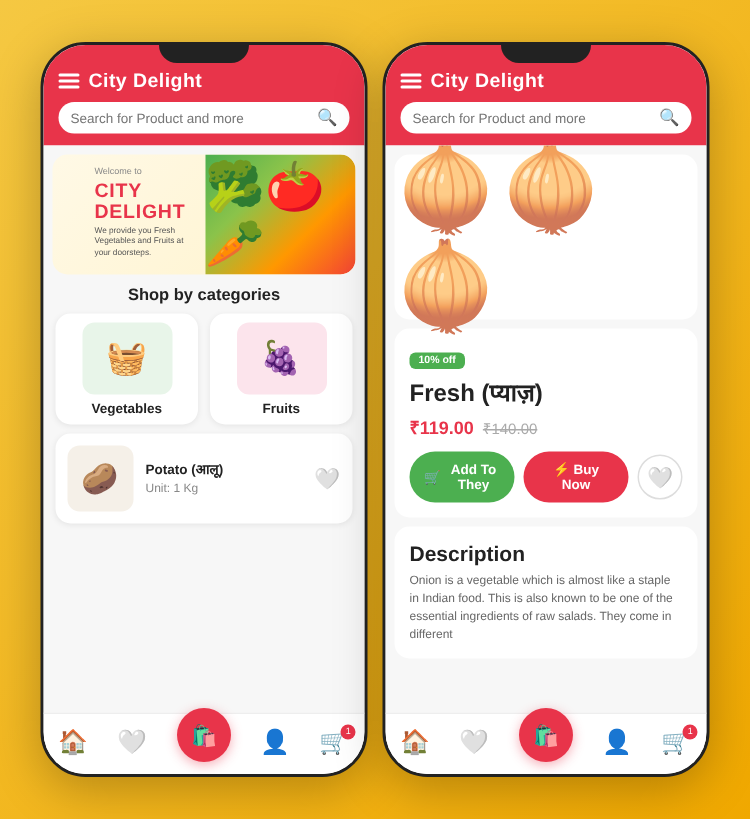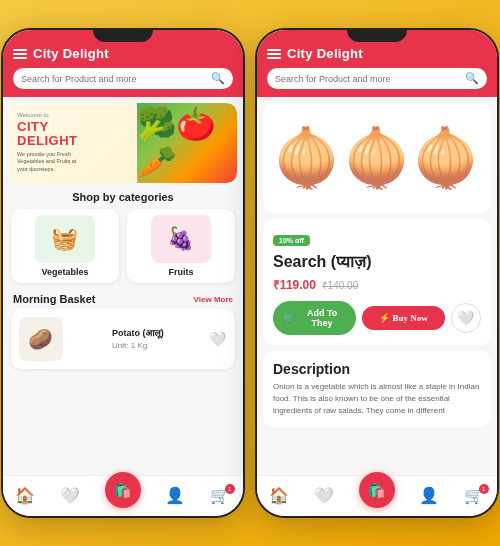--- a/index.html
+++ b/index.html
@@ -12,21 +12,21 @@
       justify-content: center;
       font-family: 'Segoe UI', Arial, sans-serif;
       overflow: hidden;
     }
     .phones-wrapper {
       display: flex;
       gap: 10px;
       align-items: center;
     }
     .phone {
-      width: 244px;
+      width: 218px;
       height: 490px;
       background: #fff;
       border-radius: 30px;
       overflow: hidden;
       box-shadow: 0 8px 32px rgba(0,0,0,0.25);
       display: flex;
       flex-direction: column;
       position: relative;
       border: 2px solid #222;
     }
@@ -109,20 +109,21 @@
       overflow: hidden;
       position: relative;
       height: 80px;
       display: flex;
       align-items: center;
     }
     .banner-text {
       padding: 8px 8px;
       z-index: 2;
       flex-shrink: 0;
+      margin-left: 20px;
     }
     .banner-welcome {
       font-size: 6px;
       color: #888;
       margin-bottom: 2px;
     }
     .banner-city {
       font-size: 13px;
       font-weight: 900;
       color: #e8344a;
@@ -225,21 +226,20 @@
       border-radius: 8px;
       background: #f5f0e8;
       display: flex;
       align-items: center;
       justify-content: center;
       font-size: 20px;
       flex-shrink: 0;
     }
     .product-info {
       flex: 1;
-      margin-left: 41px;
     }
     .product-name {
       font-size: 9px;
       font-weight: 700;
       color: #222;
       margin-bottom: 2px;
     }
     .product-unit {
       font-size: 8px;
       color: #888;
@@ -445,21 +445,20 @@
       border: none;
       border-radius: 20px;
       padding: 7px 10px;
       font-size: 9px;
       font-weight: 700;
       cursor: pointer;
       display: flex;
       align-items: center;
       justify-content: center;
       gap: 4px;
-      font-family: Liberation Serif, serif;
     }
     .wishlist-heart {
       width: 30px;
       height: 30px;
       border: 1px solid #ddd;
       border-radius: 50%;
       display: flex;
       align-items: center;
       justify-content: center;
       color: #bbb;
@@ -530,24 +529,20 @@
         <div class="category-card">
           <div class="category-img" style="background:#e8f5e9;">🧺</div>
           <span class="category-label">Vegetables</span>
         </div>
         <div class="category-card">
           <div class="category-img" style="background:#fce4ec;">🍇</div>
           <span class="category-label">Fruits</span>
         </div>
       </div>
 
-      <div class="section-header">
-        <span class="section-header-title">Morning Basket</span>
-        <span class="view-more">View More</span>
-      </div>
 
       <div class="product-card">
         <div class="product-img">🥔</div>
         <div class="product-info">
           <div class="product-name">Potato (आलू)</div>
           <div class="product-unit">Unit: 1 Kg</div>
         </div>
         <span class="wishlist-btn">🤍</span>
       </div>
 
@@ -594,21 +589,21 @@
     </div>
 
     <div class="product-detail-content">
 
       <div class="product-detail-img">
         <span class="onion-img">🧅🧅🧅</span>
       </div>
 
       <div class="product-detail-section">
         <span class="discount-badge">10% off</span>
-        <div class="detail-name">Search (प्याज़)</div>
+        <div class="detail-name">Fresh (प्याज़)</div>
         <div class="detail-prices">
           <span class="detail-price-new">₹119.00</span>
           <span class="detail-price-old">₹140.00</span>
         </div>
         <div class="action-row">
           <button class="add-to-cart-btn">
             <span>🛒</span>
             <span>Add To They</span>
           </button>
           <button class="buy-now-btn">

